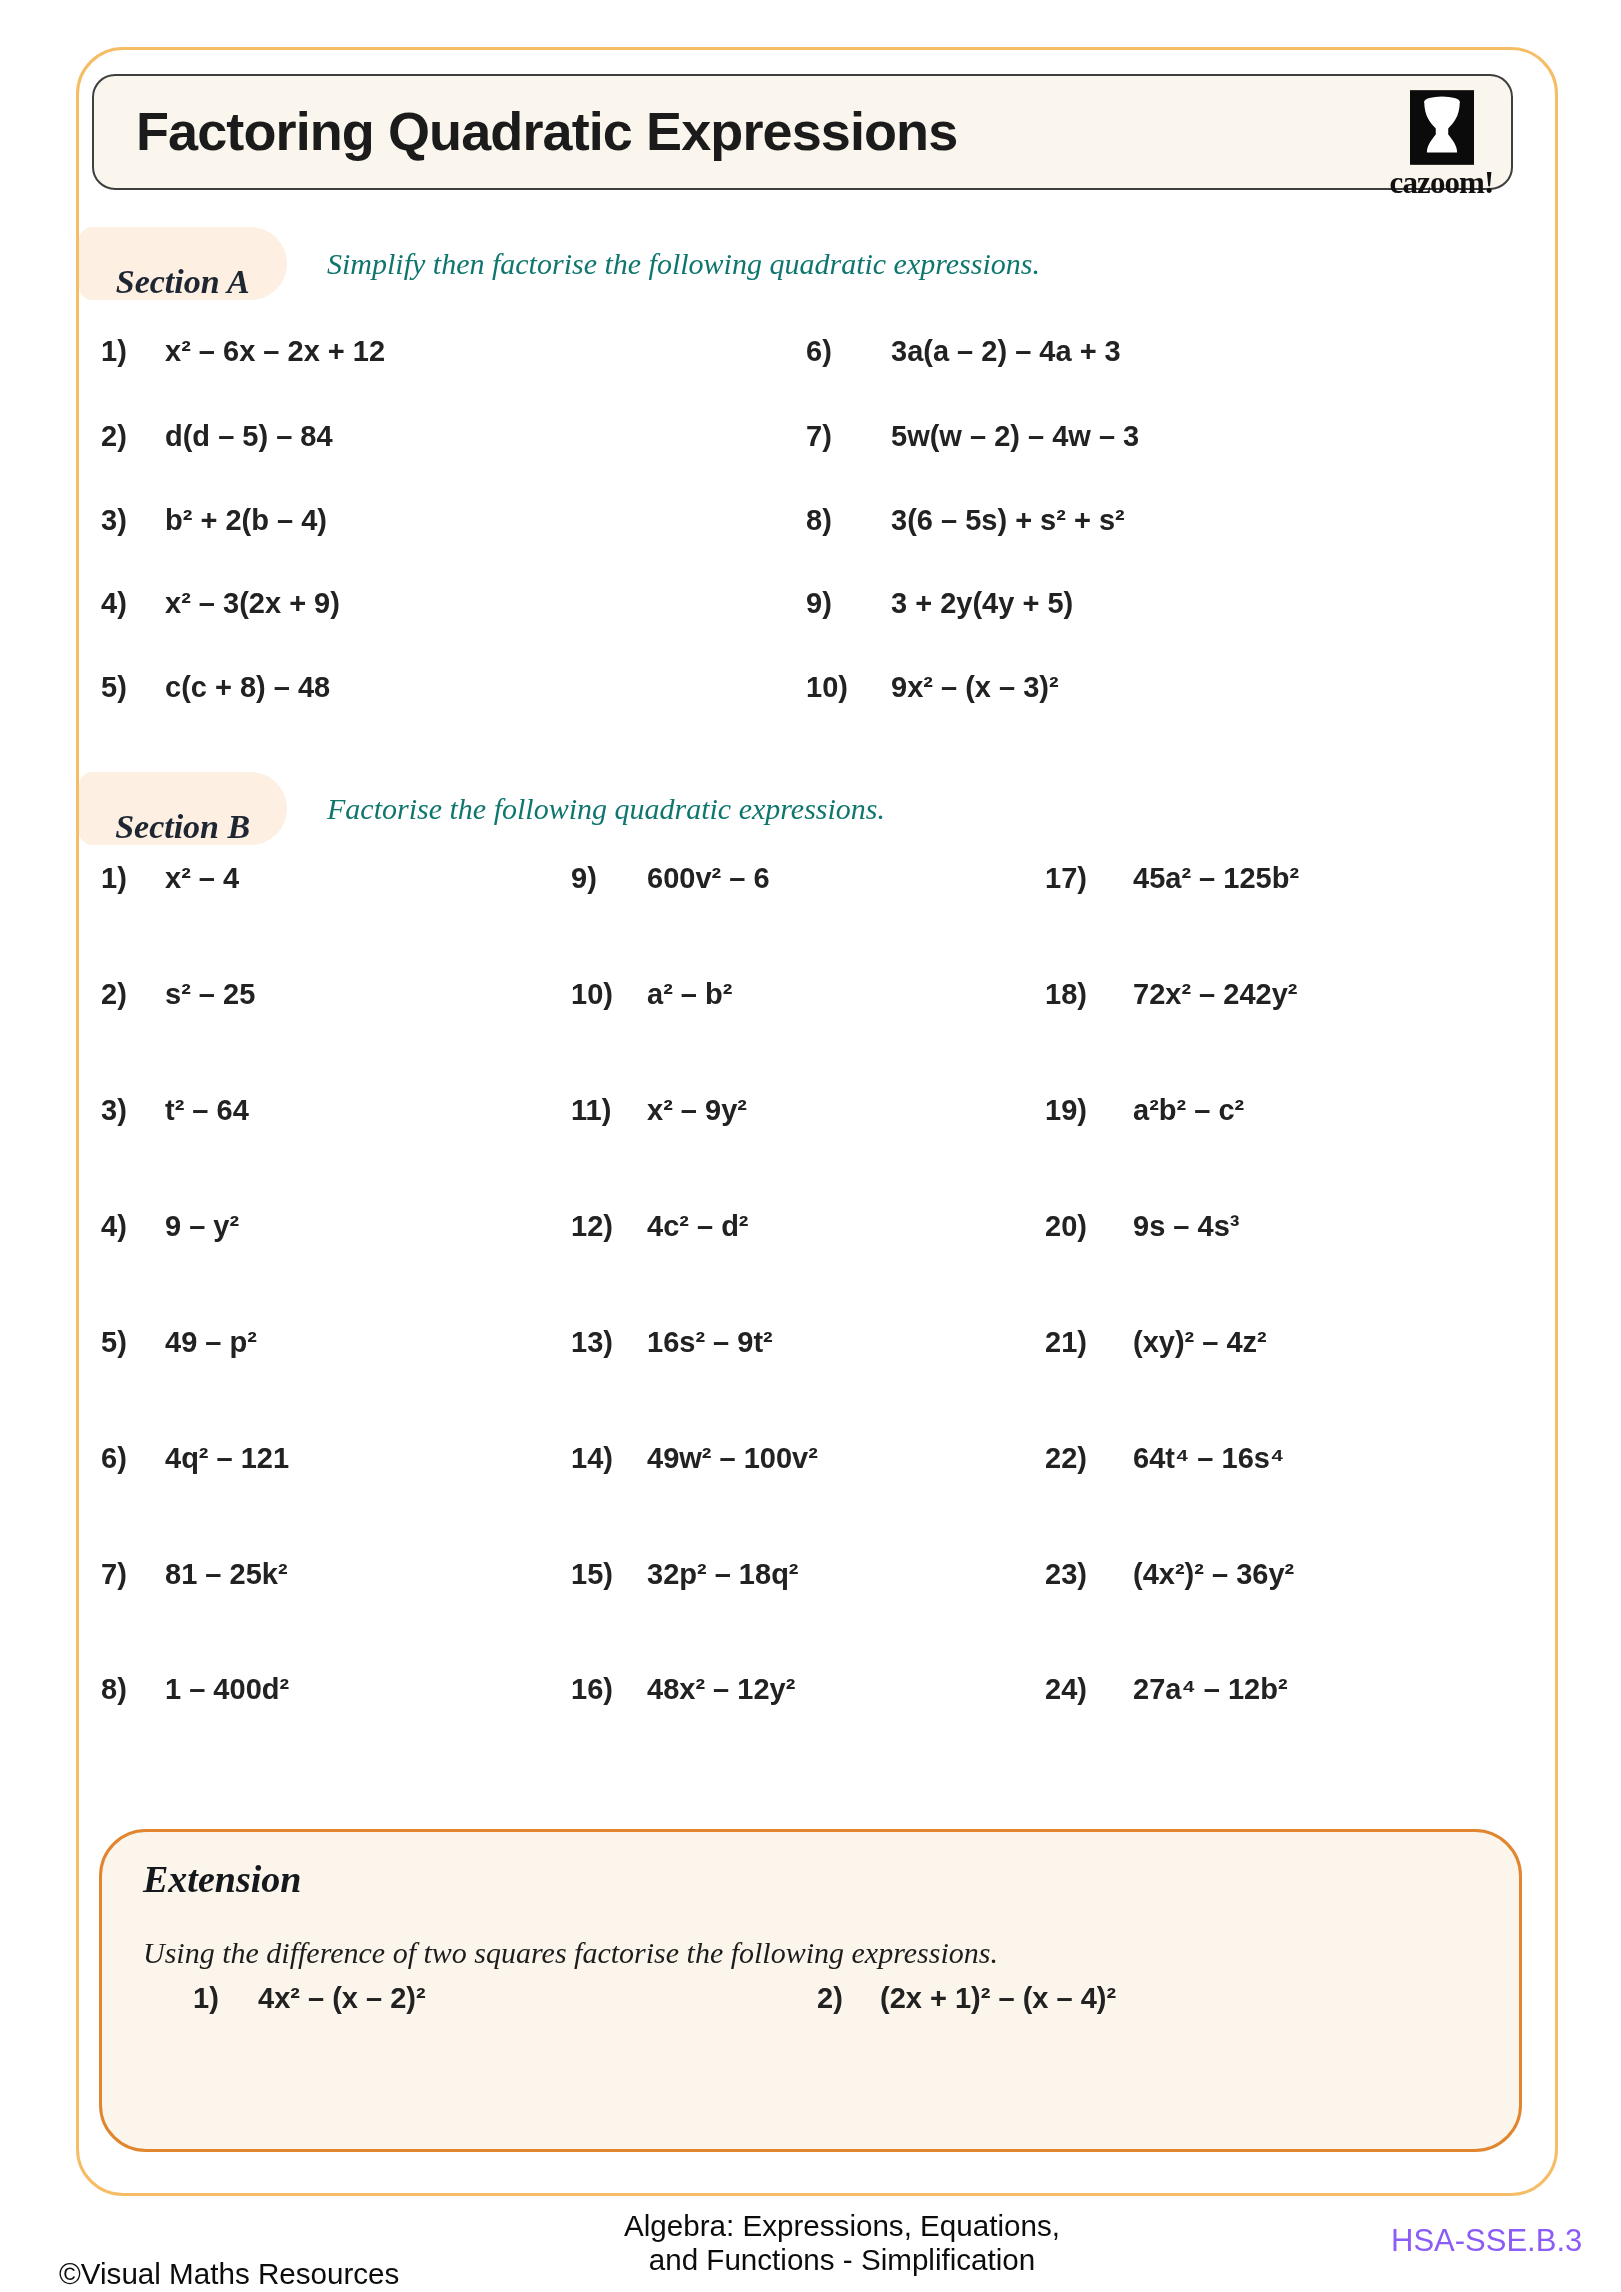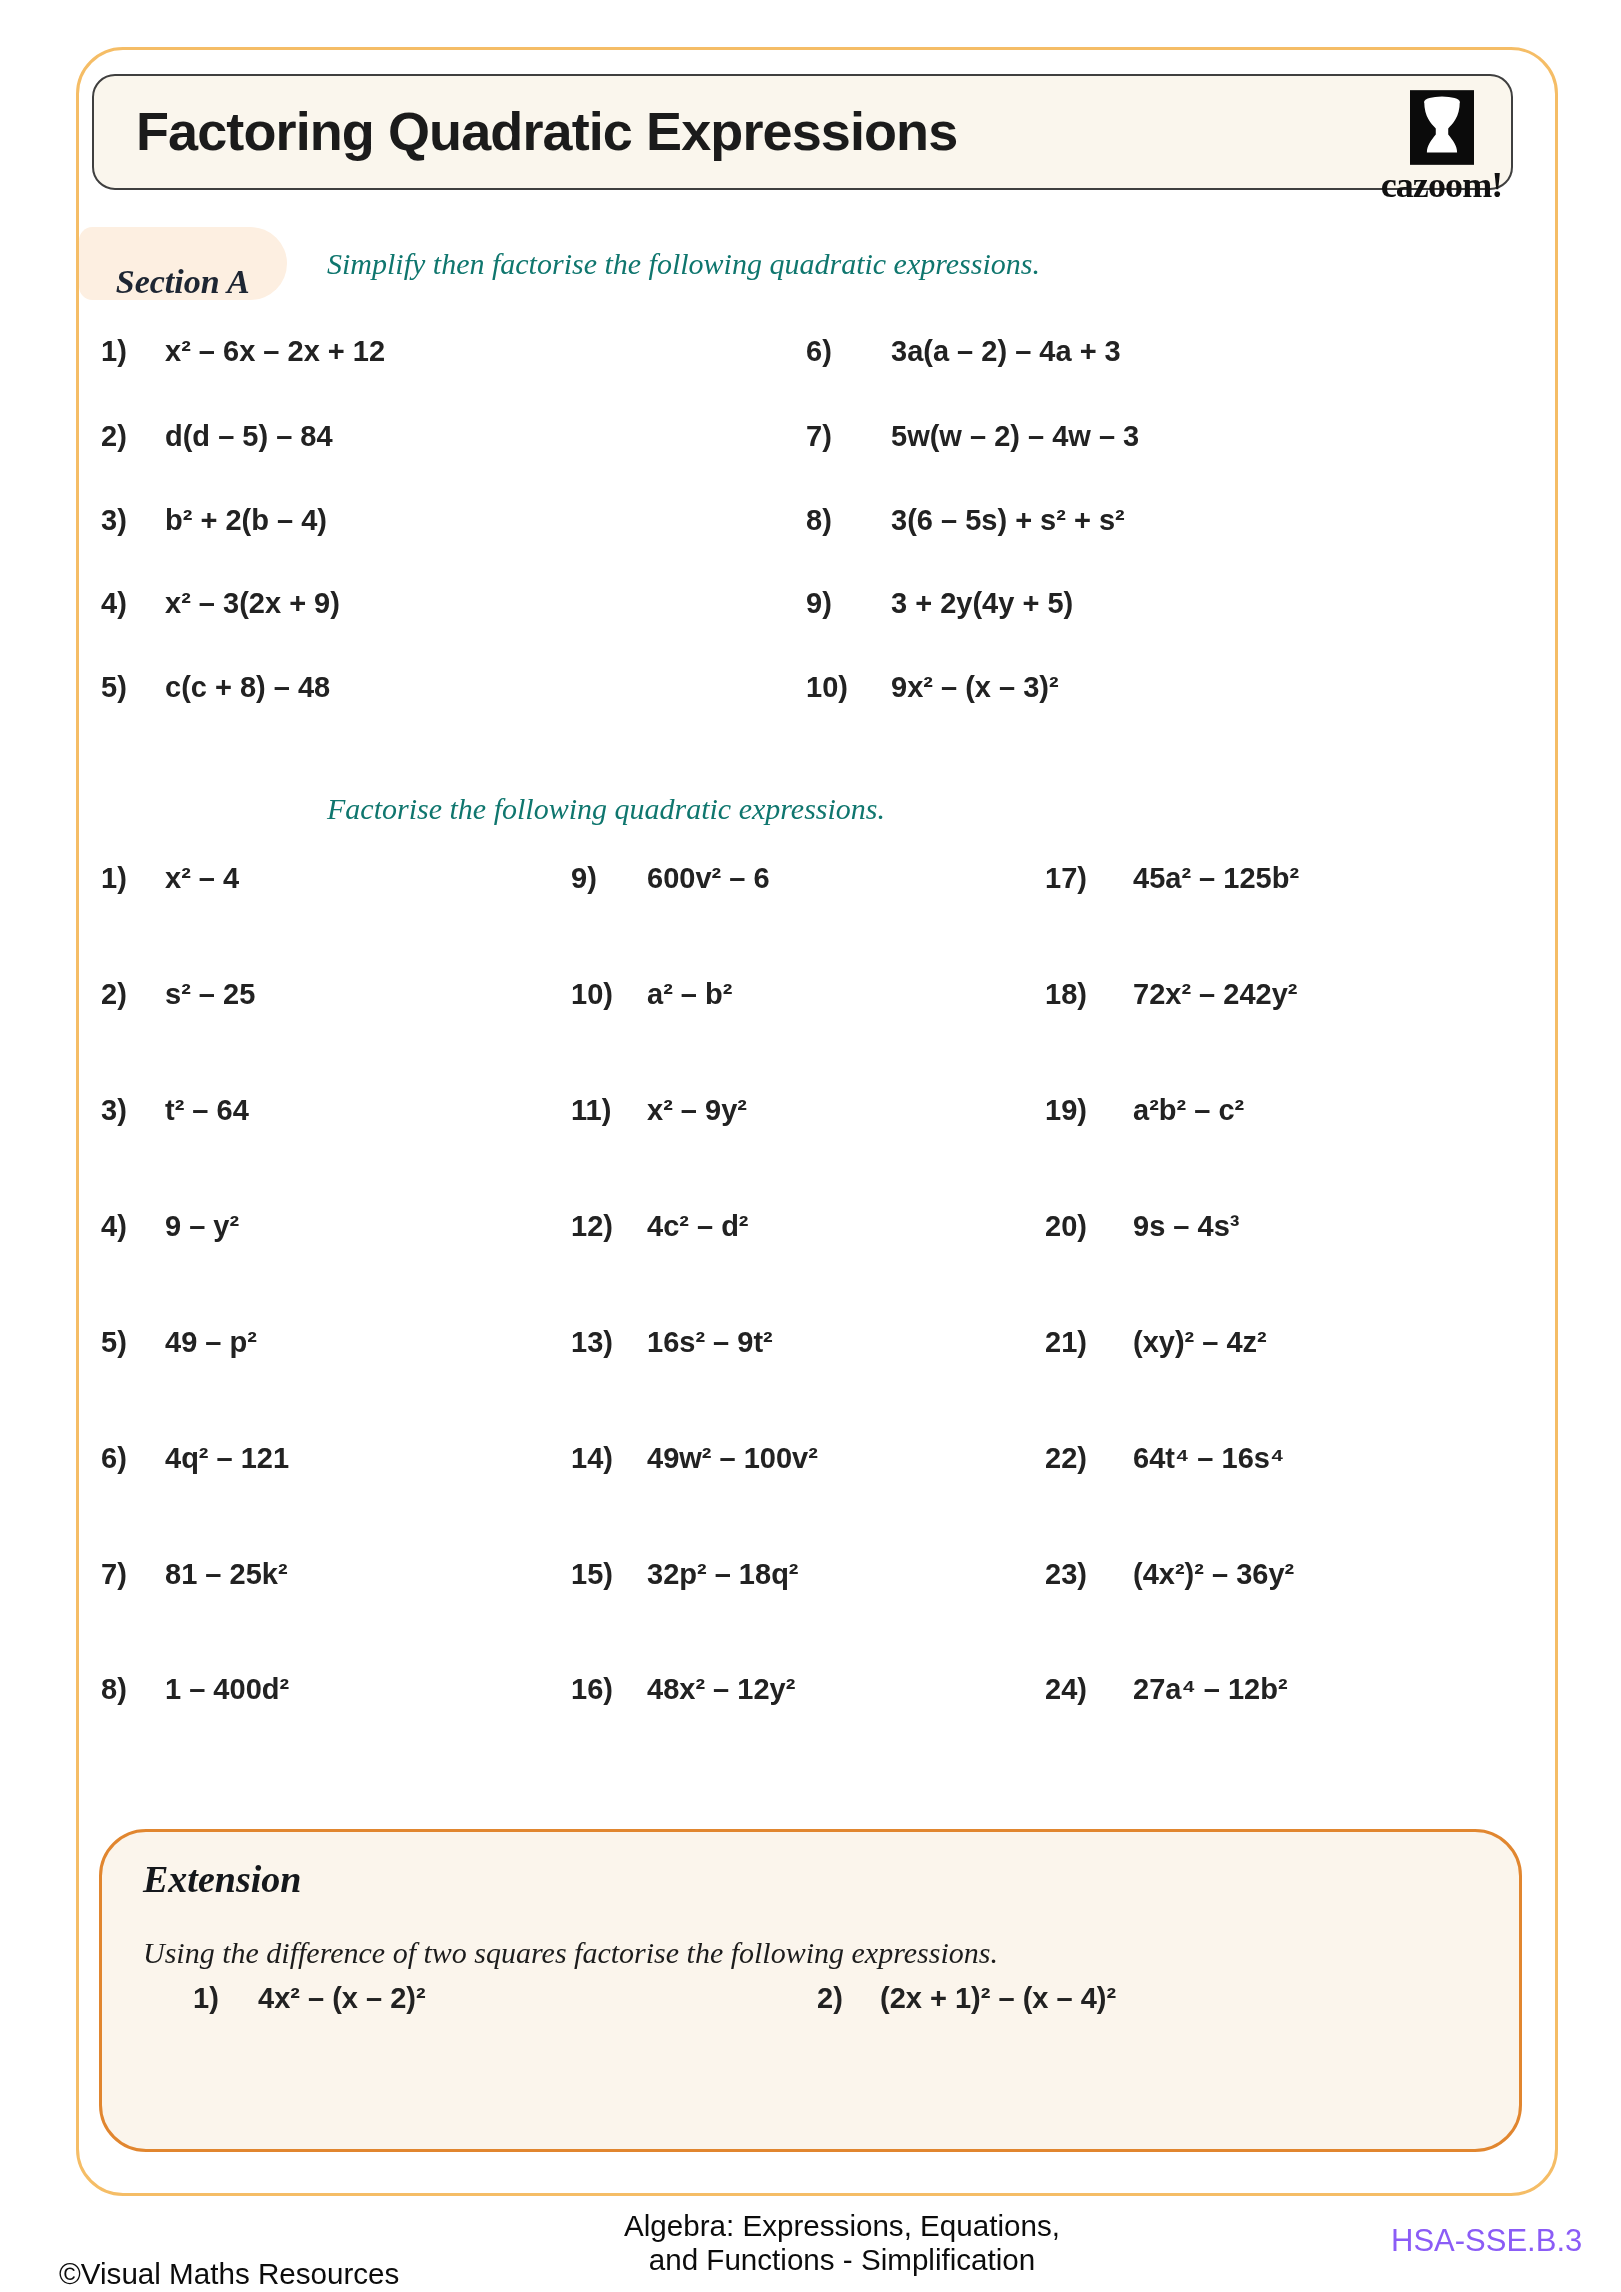--- a/index.html
+++ b/index.html
@@ -34,21 +34,21 @@
     font-size:54px;font-weight:700;letter-spacing:-0.9px;color:#1b1b1b;
     white-space:nowrap;
   }
   .logo{
     position:absolute;left:1282px;top:14.3px;width:131px;
     display:flex;flex-direction:column;align-items:center;
   }
   .logo-square{width:64px;height:75px;display:block;}
   .logo-wordmark{
     font-family:"Liberation Serif","DejaVu Serif",serif;
-    font-weight:700;font-size:36px;letter-spacing:-0.9px;color:#111;line-height:1;
+    font-weight:700;font-size:31px;letter-spacing:-0.9px;color:#111;line-height:1;
     margin-top:1.8px;
   }
   
   .section-head{position:absolute;left:76px;width:1451px;height:73px;}
   .section-label{
     position:absolute;left:2.7px;top:0;width:208px;height:73px;
     background:var(--label-bg);border-radius:14.3px 39px 39px 14.3px;
     display:flex;align-items:center;justify-content:center;
   }
   .section-label span{
@@ -151,20 +151,23 @@
 <div class="prob" style="left:806px;top:582px;--nw:85px">
   <span class="num">9)</span>
   <span class="expr">3 + 2y(4y + 5)</span>
 </div>
 <div class="prob" style="left:806px;top:666px;--nw:85px">
   <span class="num">10)</span>
   <span class="expr">9x² – (x – 3)²</span>
 </div>
 
 <div class="section-head" style="top:772px">
+  <div class="section-label">
+    <span>Section B</span>
+  </div>
   <div class="section-instruction">Factorise the following quadratic expressions.</div>
 </div>
 
 <div class="prob" style="left:101px;top:857px;--nw:64px">
   <span class="num">1)</span>
   <span class="expr">x² – 4</span>
 </div>
 <div class="prob" style="left:101px;top:973px;--nw:64px">
   <span class="num">2)</span>
   <span class="expr">s² – 25</span>

